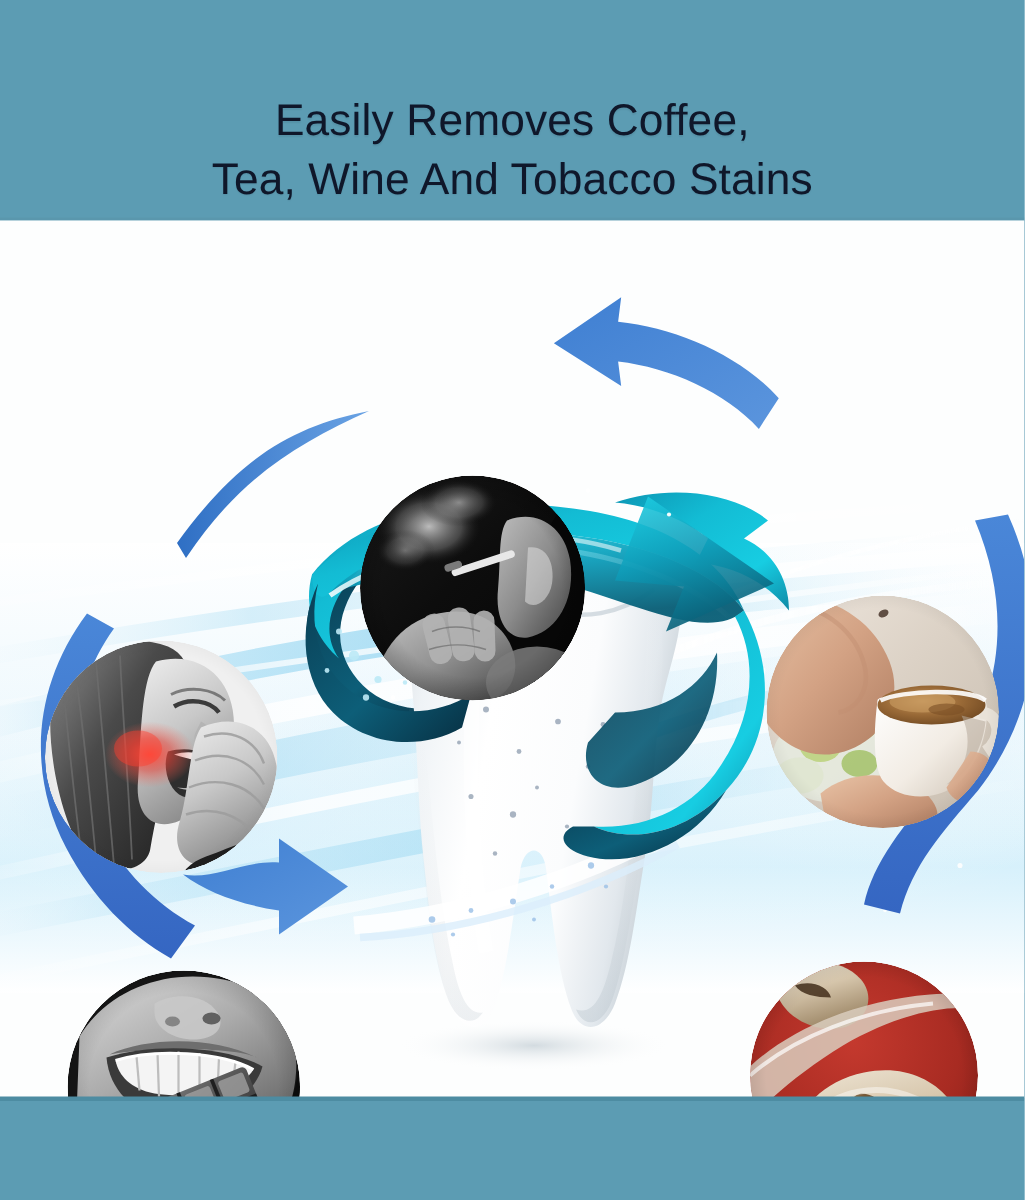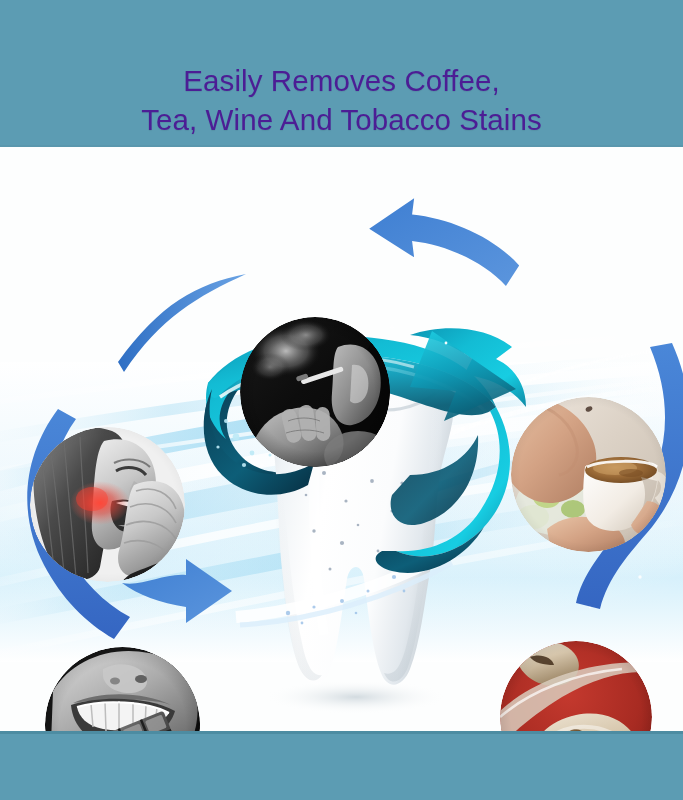--- a/index.html
+++ b/index.html
@@ -14,21 +14,21 @@
   }
 
   
   #header-band{
     position:absolute;left:0;top:0;width:683px;height:147px;
     background:#5c9cb3;
     display:flex;align-items:flex-end;justify-content:center;
     box-sizing:border-box;padding-bottom:8px;
   }
   #headline{
-    color:#4c1d95;
+    color:#0f172a;
     font-size:29.5px;
     line-height:1.33;
     font-weight:400;
     text-align:center;
     letter-spacing:.1px;
     white-space:pre-line;
     text-shadow:0 1px 1px rgba(0,0,0,.07);
   }
 
   

